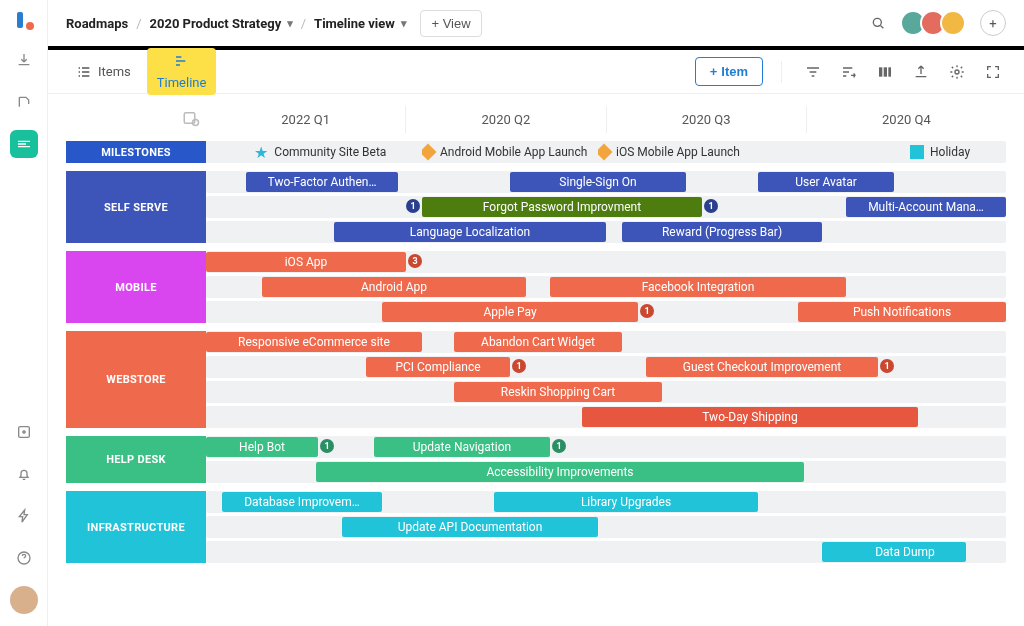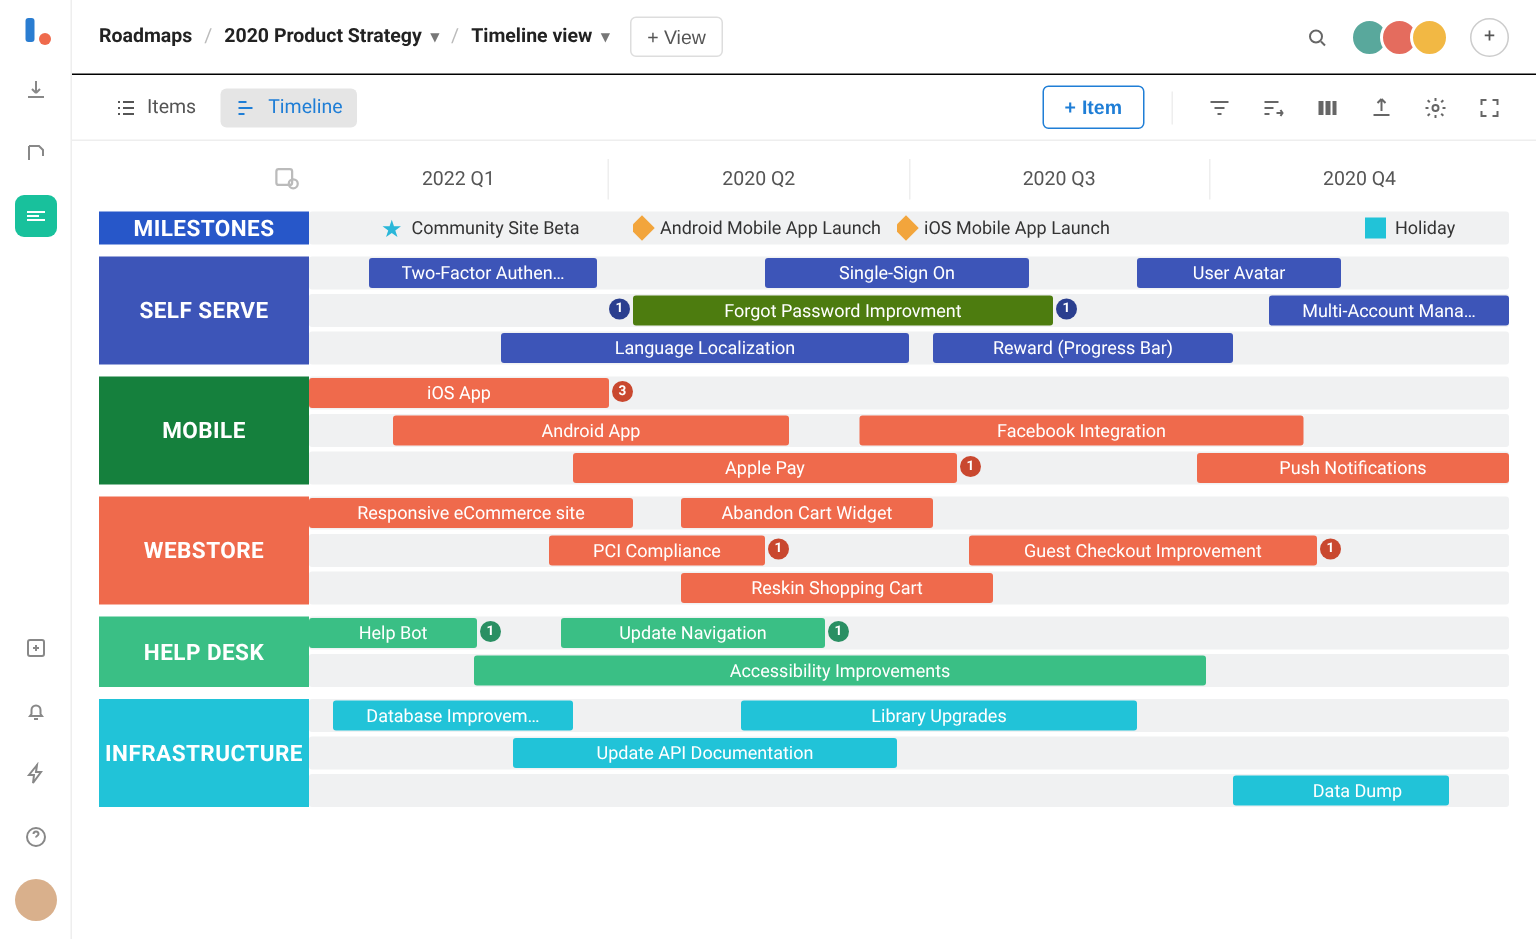--- a/index.html
+++ b/index.html
@@ -13,69 +13,69 @@
   .rail .logo .dot { position: absolute; left: 13px; top: 12px; width: 8px; height: 8px; background: #ef6a4c; border-radius: 50%; }
   .rail-icon { width: 28px; height: 28px; border-radius: 6px; display: flex; align-items: center; justify-content: center; color: #888; cursor: pointer; }
   .rail-icon.active { background: #18c19c; color: #fff; }
   .rail-spacer { flex: 1; }
   .rail-avatar { width: 28px; height: 28px; border-radius: 50%; background: #d9b08c; margin-bottom: 12px; }
 
   
   .main { flex: 1; display: flex; flex-direction: column; overflow: hidden; }
 
   
-  .header { height: 50px; border-bottom: 1px solid #000000; display: flex; align-items: center; padding: 0 18px; gap: 8px; }
+  .header { height: 50px; border-bottom: 4px solid #000000; display: flex; align-items: center; padding: 0 18px; gap: 8px; }
   .crumb { font-weight: 700; color: #222; cursor: pointer; display: flex; align-items: center; gap: 6px; }
   .crumb .caret { color: #777; font-size: 11px; }
   .slash { color: #bbb; }
   .btn-view { margin-left: 6px; border: 1px solid #ddd; background: #fff; border-radius: 4px; padding: 5px 10px; font-size: 13px; color: #555; cursor: pointer; }
   .header-spacer { flex: 1; }
   .icon-btn { width: 28px; height: 28px; border-radius: 4px; display: flex; align-items: center; justify-content: center; color: #666; cursor: pointer; }
   .avatars { display: flex; margin-left: 6px; }
   .avatars .av { width: 26px; height: 26px; border-radius: 50%; border: 2px solid #fff; margin-left: -6px; }
   .avatars .av:nth-child(1){ background:#59a89c;} .avatars .av:nth-child(2){background:#e46c5e;} .avatars .av:nth-child(3){background:#f2b844;}
   .plus-circle { width: 26px; height: 26px; border-radius: 50%; border: 1px solid #ccc; display: flex; align-items: center; justify-content: center; margin-left: 6px; cursor: pointer; color: #555; }
 
   
   .subheader { height: 44px; border-bottom: 1px solid #eee; display: flex; align-items: center; padding: 0 18px; gap: 10px; }
   .toggle-group { display: flex; gap: 6px; }
   .toggle { padding: 5px 10px; border-radius: 4px; display: flex; align-items: center; gap: 6px; color: #555; cursor: pointer; }
-  .toggle.active { background: #e5e5e5; color: #1f7ed6; }
+  .toggle.active { background: #fde047; color: #1f7ed6; flex-direction: column; }
   .sub-spacer { flex: 1; }
   .btn-item { border: 1px solid #1f7ed6; color: #1f7ed6; background: #fff; border-radius: 4px; padding: 6px 14px; font-size: 13px; font-weight: 600; cursor: pointer; display: flex; align-items: center; gap: 4px; }
   .sub-divider { width: 1px; height: 22px; background: #eee; margin: 0 8px; }
   .tool-icon { width: 26px; height: 26px; display: flex; align-items: center; justify-content: center; color: #666; cursor: pointer; }
 
   
   .timeline-wrap { flex: 1; overflow: auto; padding: 12px 18px 20px 18px; }
   .grid-head { display: flex; align-items: center; }
   .lane-label-col { width: 140px; flex: 0 0 140px; }
   .grid-cols { flex: 1; display: flex; position: relative; }
   .qcol { flex: 1; text-align: center; color: #555; font-size: 13px; border-left: 1px solid #eee; padding: 6px 0; }
   .qcol:first-child { border-left: none; }
   .cal-icon { color:#bbb; text-align:right; padding-right:6px; }
 
   .lane { display: flex; margin-top: 8px; }
-  .lane-label { width: 140px; flex: 0 0 140px; display: flex; align-items: center; justify-content: center; color: #fff; font-weight: 700; font-size: 15px; letter-spacing: .3px; text-align:center; padding: 0 6px; }
+  .lane-label { width: 140px; flex: 0 0 140px; display: flex; align-items: center; justify-content: center; color: #fff; font-weight: 700; font-size: 11px; letter-spacing: .3px; text-align:center; padding: 0 6px; }
   .lane-body { flex: 1; position: relative; }
   .row { height: 22px; background: #f0f1f2; border-radius: 2px; margin-bottom: 3px; position: relative; }
   .row:last-child { margin-bottom: 0; }
   .bar { position: absolute; top: 1px; height: 20px; border-radius: 2px; color: #fff; font-size: 12px; display: flex; align-items: center; justify-content: center; padding: 0 8px; white-space: nowrap; overflow: hidden; cursor: pointer; }
   .bar .txt { overflow: hidden; text-overflow: ellipsis; }
   .bar.milestone { background: transparent; color: #333; justify-content: flex-start; gap: 6px; padding: 0; }
   .ms-star { color: #2ab7d9; font-size: 16px; }
   .ms-diamond { width: 12px; height: 12px; background: #f2a53c; transform: rotate(45deg); display:inline-block; }
   .ms-square { width: 14px; height: 14px; background: #21c3d8; display:inline-block; }
 
   .badge { position: absolute; top: 3px; width: 14px; height: 14px; border-radius: 50%; color: #fff; font-size: 9px; display: flex; align-items: center; justify-content: center; font-weight: 700; }
 
   
   .c-milestones { background: #2757c9; }
   .c-selfserve  { background: #3d55b8; }
-  .c-mobile     { background: #15803d; }
+  .c-mobile     { background: #d946ef; }
   .c-webstore   { background: #ef6a4c; }
   .c-helpdesk   { background: #3abf85; }
   .c-infra      { background: #21c3d8; }
 
   .badge.blue   { background:#2b3f8f; }
   .badge.orange { background:#c9482f; }
   .badge.green  { background:#2a8f63; }
 
   svg { width: 16px; height: 16px; }
 </style>
@@ -297,21 +297,21 @@
               <div class="row">
                 <div class="bar" style="left: 0%; width: 25%; background: rgb(239, 106, 76);">
                   <span class="txt">iOS App</span>
                 </div>
                 <div class="badge orange" style="left: calc(25% + 2px);">3</div>
               </div>
               <div class="row">
                 <div class="bar" style="left: 7%; width: 33%; background: rgb(239, 106, 76);">
                   <span class="txt">Android App</span>
                 </div>
-                <div class="bar" style="left: 43%; width: 37%; background: rgb(239, 106, 76); margin-left: 23px;">
+                <div class="bar" style="left: 43%; width: 37%; background: rgb(239, 106, 76);">
                   <span class="txt">Facebook Integration</span>
                 </div>
               </div>
               <div class="row">
                 <div class="bar" style="left: 22%; width: 32%; background: rgb(239, 106, 76);">
                   <span class="txt">Apple Pay</span>
                 </div>
                 <div class="badge orange" style="left: calc(54% + 2px);">1</div>
                 <div class="bar" style="left: 74%; width: 26%; background: rgb(239, 106, 76);">
                   <span class="txt">Push Notifications</span>
@@ -338,20 +338,25 @@
                 <div class="bar" style="left: 55%; width: 29%; background: rgb(239, 106, 76);">
                   <span class="txt">Guest Checkout Improvement</span>
                 </div>
                 <div class="badge orange" style="left: calc(84% + 2px);">1</div>
               </div>
               <div class="row">
                 <div class="bar" style="left: 31%; width: 26%; background: rgb(239, 106, 76);">
                   <span class="txt">Reskin Shopping Cart</span>
                 </div>
               </div>
+              <div class="row">
+                <div class="bar" style="left: 47%; width: 42%; background: rgb(231, 86, 62);">
+                  <span class="txt">Two-Day Shipping</span>
+                </div>
+              </div>
             </div>
           </div>
           <div class="lane">
             <div class="lane-label c-helpdesk">HELP DESK</div>
             <div class="lane-body">
               <div class="row">
                 <div class="bar" style="left: 0%; width: 14%; background: rgb(58, 191, 133);">
                   <span class="txt">Help Bot</span>
                 </div>
                 <div class="badge green" style="left: calc(14% + 2px);">1</div>

